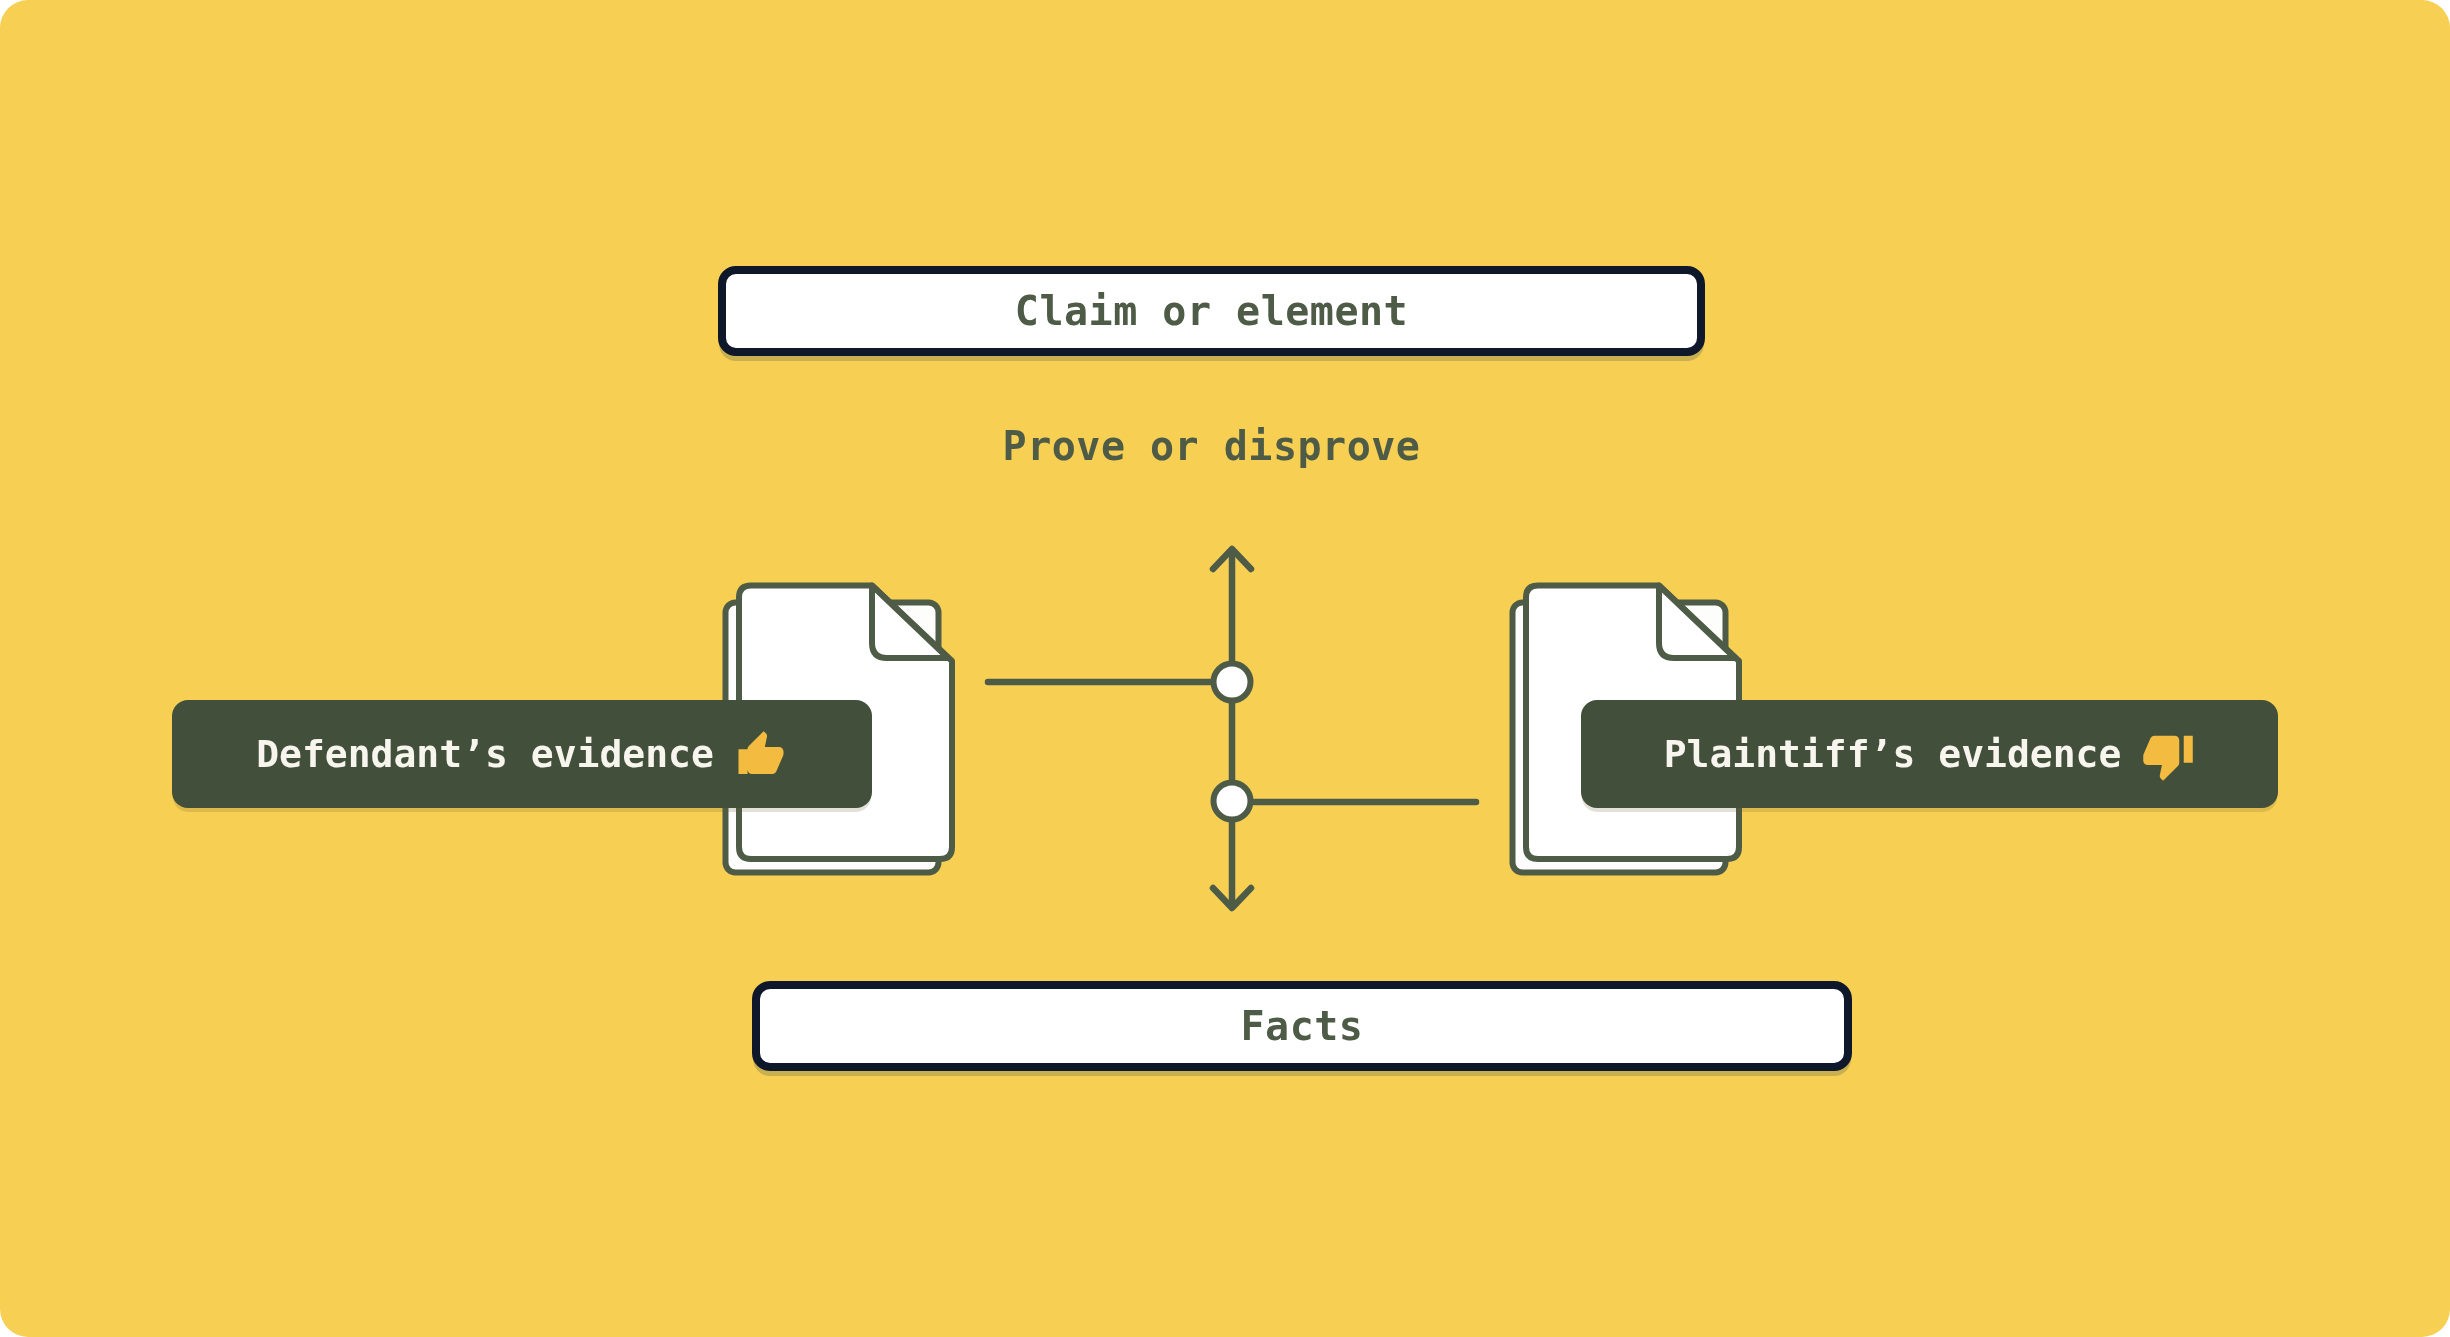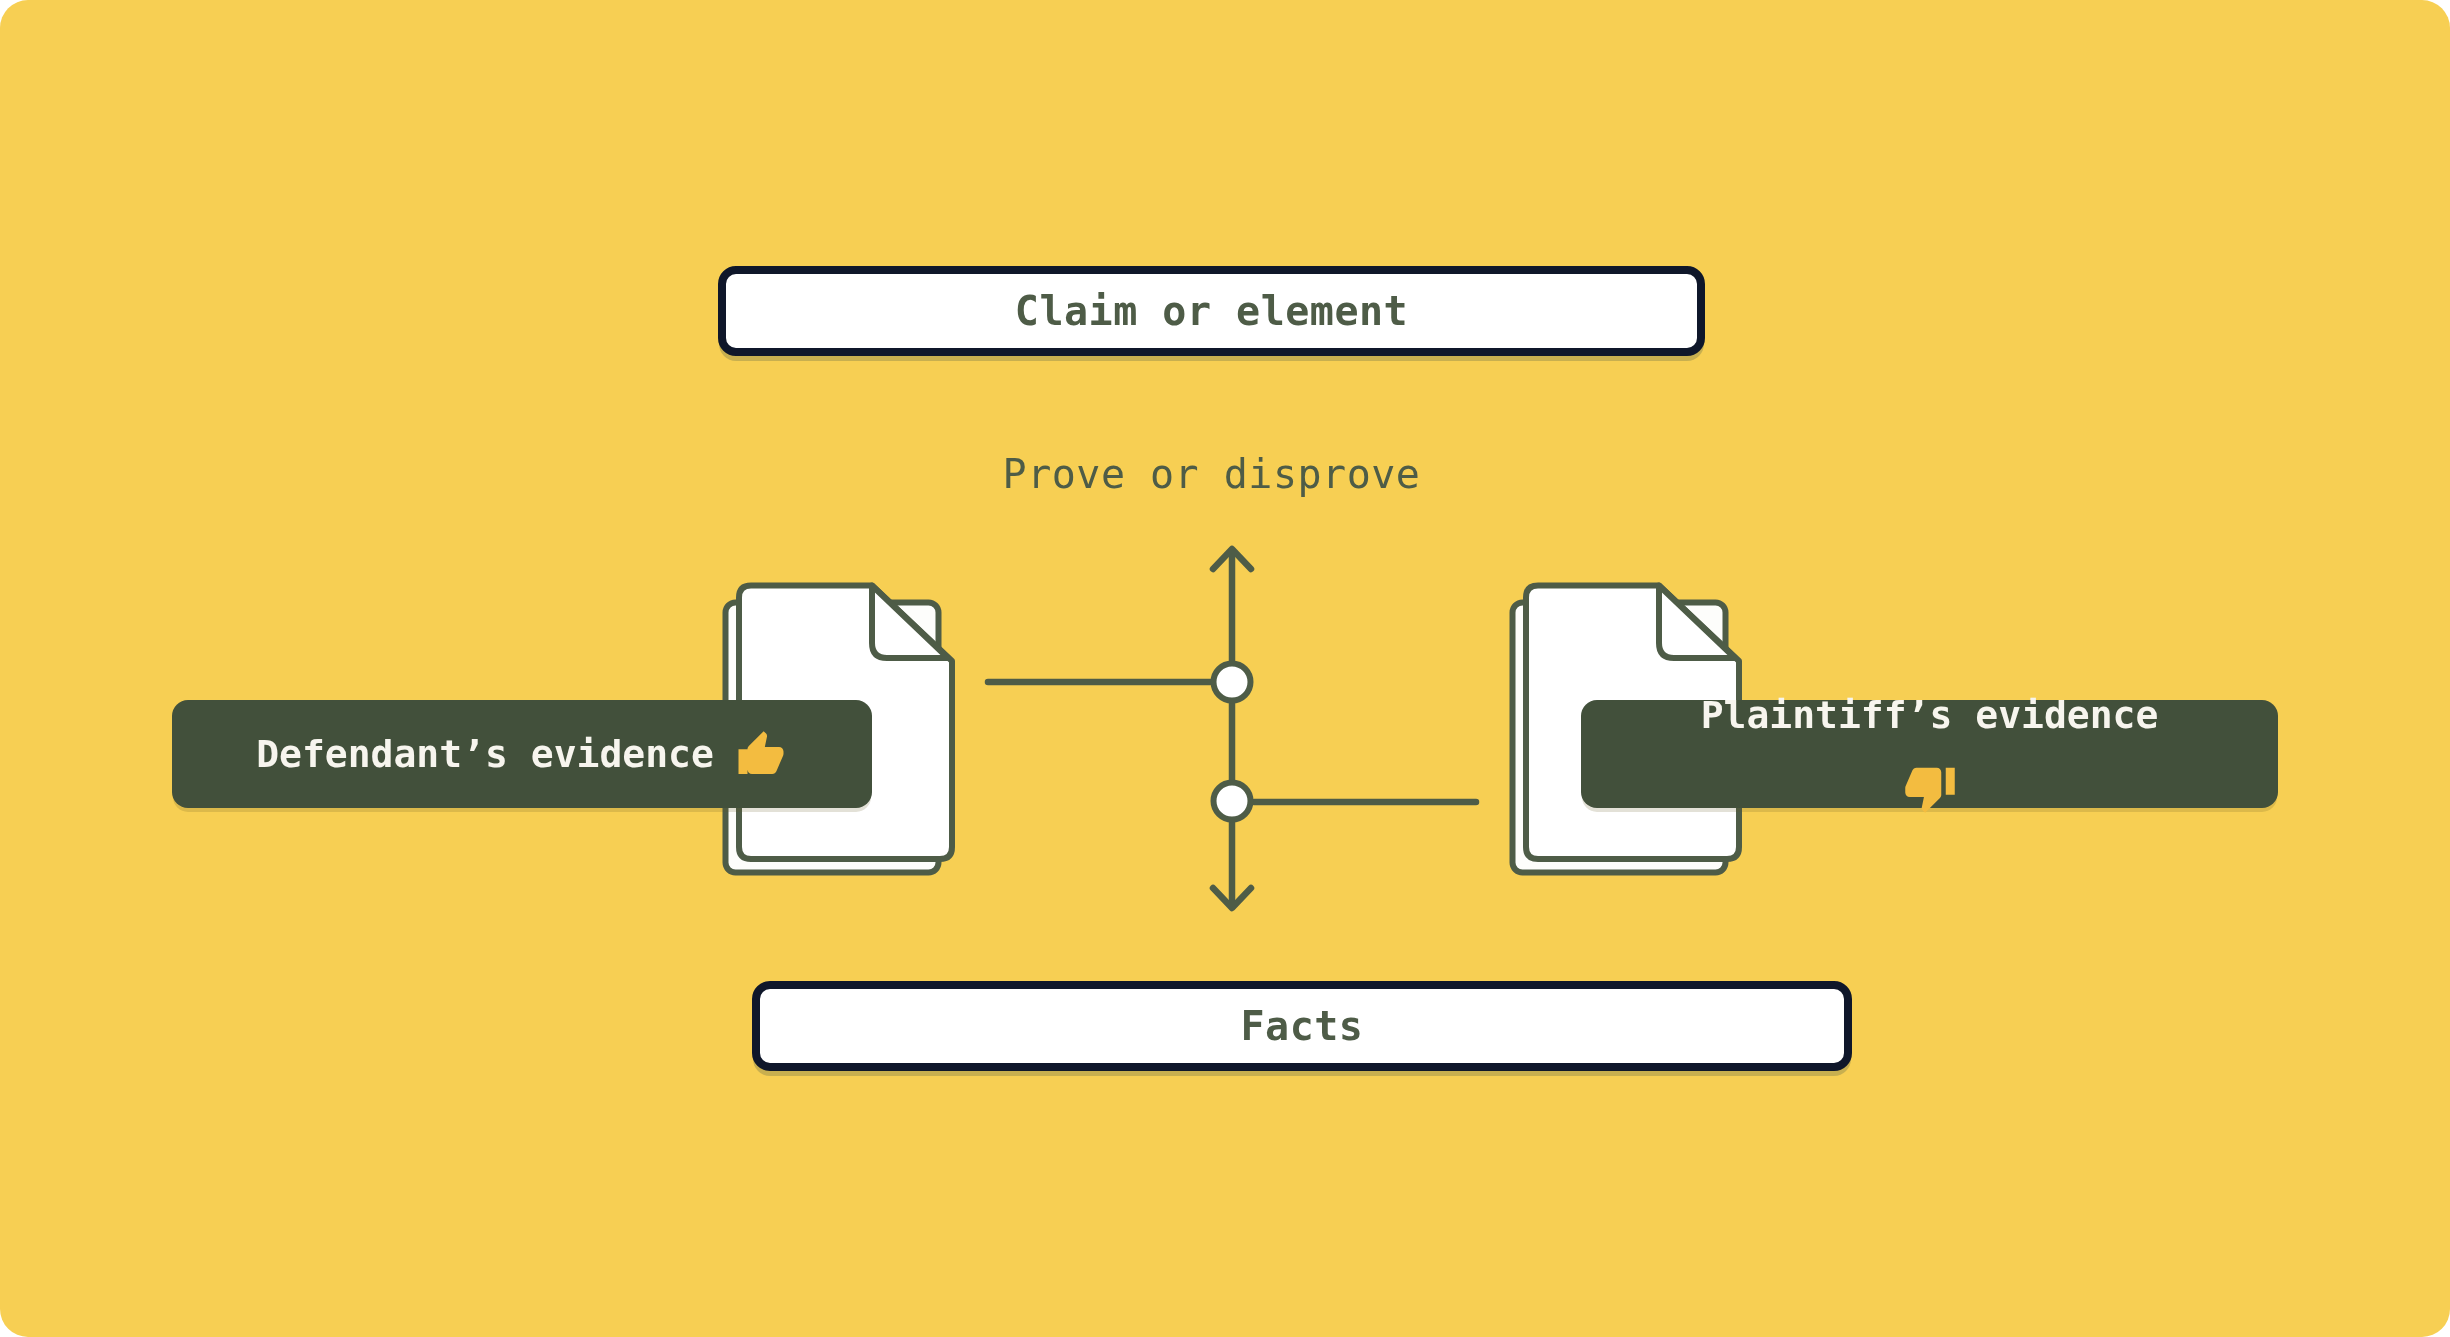--- a/index.html
+++ b/index.html
@@ -9,35 +9,35 @@
           border-radius:28px;overflow:hidden;}
 
   .node-box{position:absolute;background:#FFFFFF;border:8px solid #0f172a;
             border-radius:18px;display:flex;align-items:center;justify-content:center;
             box-shadow:0 6px 0 -1px rgba(78,92,71,0.28);box-sizing:border-box;}
   .node-box .node-text{color:#4E5C47;font-size:40px;font-weight:bold;letter-spacing:0.5px;}
 
   #claim-box{left:718px;top:266px;width:987px;height:90px;}
   #facts-box{left:732px;top:981px;width:1100px;height:90px;margin-left:20px;}
 
-  #prove-label{position:absolute;left:718px;top:448px;width:987px;height:52px;
+  #prove-label{position:absolute;left:718px;top:420px;width:987px;height:52px;
                display:flex;align-items:center;justify-content:center;
-               color:#4E5C47;font-size:40px;font-weight:normal;letter-spacing:0.5px;}
+               color:#4E5C47;font-size:40px;font-weight:bold;letter-spacing:0.5px;}
 
   .doc{position:absolute;width:233px;height:294px;}
   #doc-left{left:722px;top:582px;}
   #doc-right{left:1509px;top:582px;}
 
   .evidence-label{position:absolute;top:700px;height:108px;background:#42503B;
                   border-radius:16px;display:flex;align-items:center;justify-content:center;
                   gap:20px;color:#F7F5EE;font-size:38px;font-weight:bold;
                   box-shadow:0 5px 0 -1px rgba(99,88,36,0.18);box-sizing:border-box;
                   padding:0 51px;}
   #defendant-label{left:172px;width:700px;}
-  #plaintiff-label{left:1581px;width:697px;flex-direction:column;}
+  #plaintiff-label{left:1581px;width:697px;}
   .thumb{width:54px;height:54px;flex:0 0 auto;margin-top:4px;}
 
   #connector-layer{position:absolute;left:0;top:0;width:2450px;height:1337px;
                    pointer-events:none;}
 </style>
 </head>
 <body>
 
 <div id="canvas">
 

